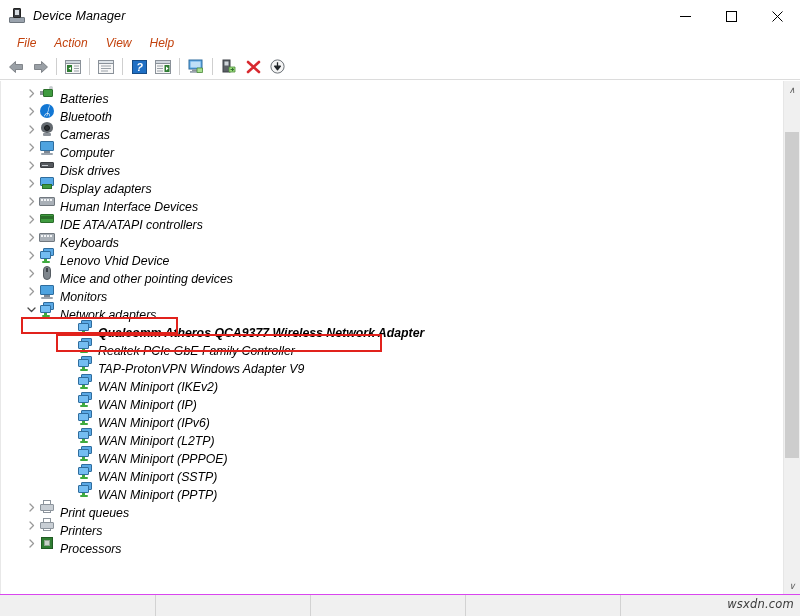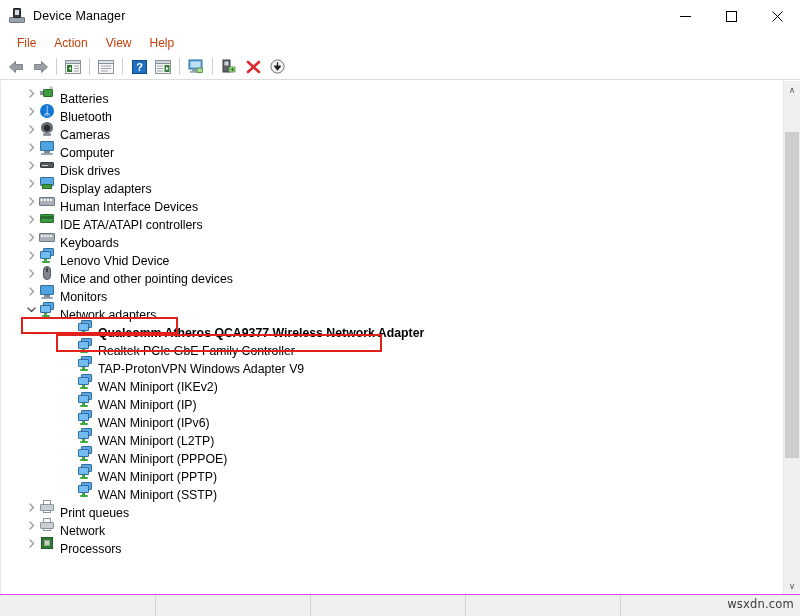--- a/index.html
+++ b/index.html
@@ -9,20 +9,21 @@
     overflow: hidden;
     background: #f0f0f0;
     font-family: "Liberation Sans", sans-serif;
   }
   #app {
     position: relative;
     width: 800px; height: 616px;
     background: #ffffff;
     display: flex;
     flex-direction: column;
+    font-style: italic;
   }
 
   
   .titlebar {
     height: 32px;
     background: #ffffff;
     display: flex;
     align-items: center;
     position: relative;
     flex: none;
@@ -764,33 +765,33 @@
           <div class="row lvl1">
             <span class="chev"></span>
             <span class="ico">
               <span class="ic ic-net">
                 <span class="back"></span>
                 <span class="front"></span>
                 <span class="cord"></span>
                 <span class="plug"></span>
               </span>
             </span>
+            <span class="label">WAN Miniport (SSTP)</span>
+          </div>
+          <div class="row lvl1">
+            <span class="chev"></span>
+            <span class="ico">
+              <span class="ic ic-net">
+                <span class="back"></span>
+                <span class="front"></span>
+                <span class="cord"></span>
+                <span class="plug"></span>
+              </span>
+            </span>
             <span class="label">WAN Miniport (PPTP)</span>
-          </div>
-          <div class="row lvl1">
-            <span class="chev"></span>
-            <span class="ico">
-              <span class="ic ic-net">
-                <span class="back"></span>
-                <span class="front"></span>
-                <span class="cord"></span>
-                <span class="plug"></span>
-              </span>
-            </span>
-            <span class="label">WAN Miniport (SSTP)</span>
           </div>
           <div class="row lvl0">
             <span class="chev">
               <svg width="9" height="9" viewBox="0 0 9 9">
                 <path d="M3 1 L6.5 4.5 L3 8" fill="none" stroke="#9a9a9a" stroke-width="1.3" stroke-linecap="round" stroke-linejoin="round"></path>
               </svg>
             </span>
             <span class="ico">
               <span class="ic ic-print">
                 <span class="paper"></span>
@@ -806,21 +807,21 @@
                 <path d="M3 1 L6.5 4.5 L3 8" fill="none" stroke="#9a9a9a" stroke-width="1.3" stroke-linecap="round" stroke-linejoin="round"></path>
               </svg>
             </span>
             <span class="ico">
               <span class="ic ic-print">
                 <span class="paper"></span>
                 <span class="body"></span>
                 <span class="out"></span>
               </span>
             </span>
-            <span class="label">Network</span>
+            <span class="label">Printers</span>
           </div>
           <div class="row lvl0">
             <span class="chev">
               <svg width="9" height="9" viewBox="0 0 9 9">
                 <path d="M3 1 L6.5 4.5 L3 8" fill="none" stroke="#9a9a9a" stroke-width="1.3" stroke-linecap="round" stroke-linejoin="round"></path>
               </svg>
             </span>
             <span class="ico">
               <span class="ic ic-cpu">
                 <span class="body"></span>

